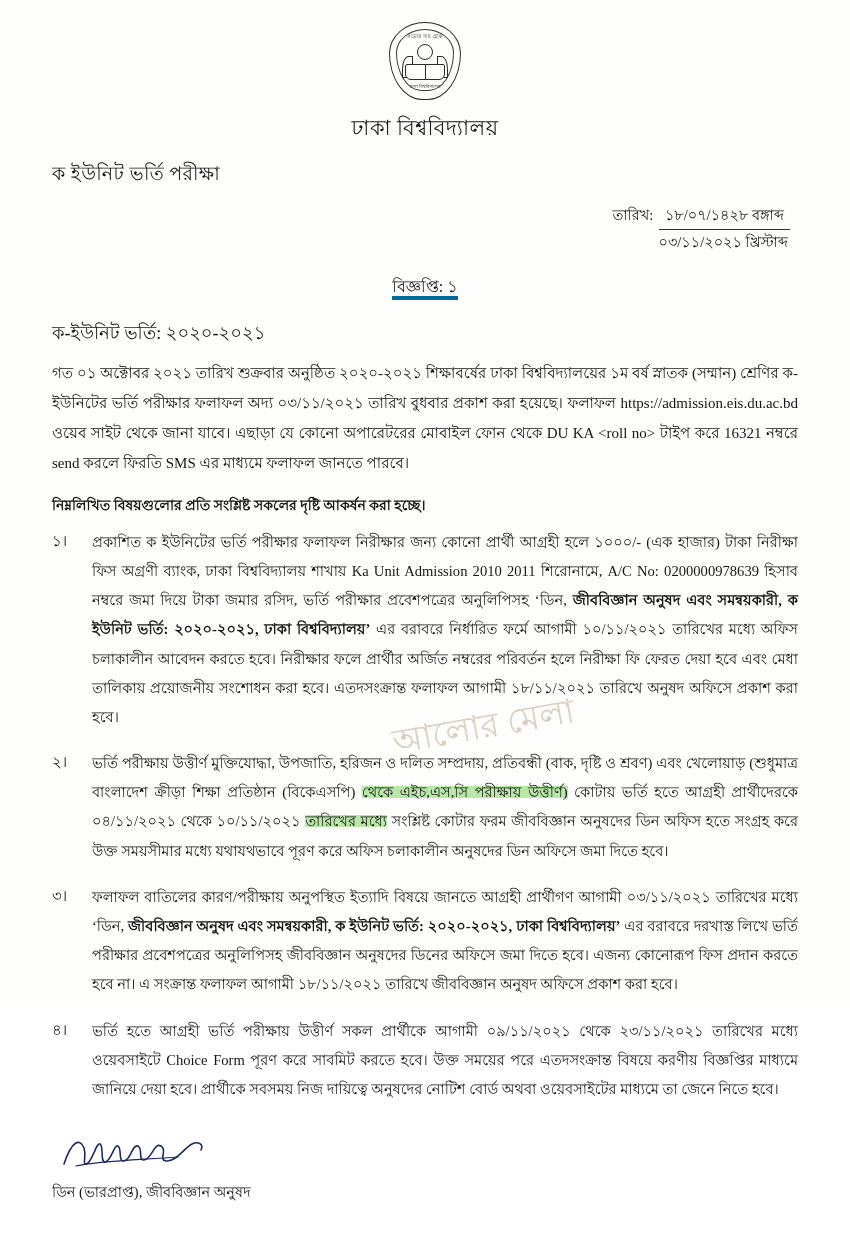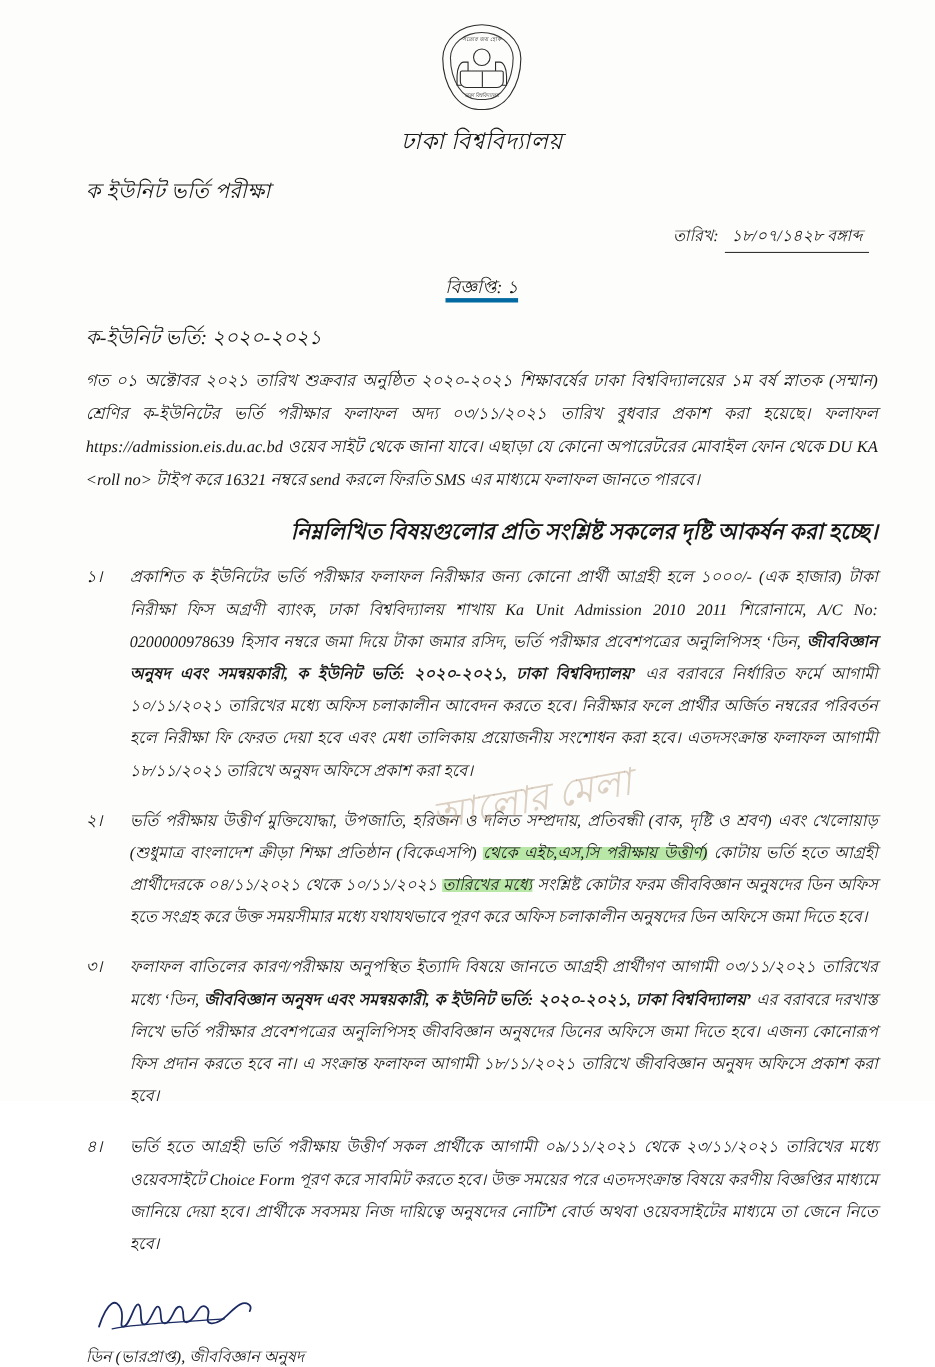--- a/index.html
+++ b/index.html
@@ -12,24 +12,23 @@
     height: 1243px;
     font-family: "Liberation Serif", "DejaVu Serif", serif;
     color: #161616;
     position: relative;
     overflow: hidden;
   }
   .page {
     width: 850px;
     height: 1001px;
     box-sizing: border-box;
-    padding: 18px 52px 10px 78px;
+    padding: 18px 52px 10px 52px;
     position: relative;
     background: #fdfdfb;
-    font-style: italic;
   }
 
   
   .logo-wrap {
     display: flex;
     justify-content: center;
     margin-top: 4px;
   }
   .logo {
     width: 72px;
@@ -174,23 +173,22 @@
   
   .intro {
     margin-top: 8px;
     font-size: 15px;
     line-height: 2.0;
     text-align: justify;
     text-justify: inter-word;
   }
   .attention {
     margin-top: 16px;
-    font-size: 20px;
+    font-size: 14px;
     font-weight: bold;
-    text-align: right;
   }
 
   
   ol.items {
     list-style: none;
     margin: 10px 0 0 0;
     padding: 0;
   }
   ol.items > li {
     display: flex;
@@ -265,20 +263,21 @@
 
   <div class="uni-name">ঢাকা বিশ্ববিদ্যালয়</div>
   <div class="exam-name">ক ইউনিট ভর্তি পরীক্ষা</div>
 
   <div class="date-block">
     <div class="date-inner">
       <div class="date-row1">
         <span class="date-label">তারিখ:</span>
         <span class="date-value-1">১৮/০৭/১৪২৮ বঙ্গাব্দ</span>
       </div>
+      <div class="date-row2">০৩/১১/২০২১ খ্রিস্টাব্দ</div>
     </div>
   </div>
 
   <div class="notice-no">
     <u>বিজ্ঞপ্তি: ১</u>
   </div>
   <div class="unit-line">ক-ইউনিট ভর্তি: ২০২০-২০২১</div>
 
   <div class="intro">গত ০১ অক্টোবর ২০২১ তারিখ শুক্রবার অনুষ্ঠিত ২০২০-২০২১ শিক্ষাবর্ষের ঢাকা বিশ্ববিদ্যালয়ের ১ম বর্ষ স্নাতক (সম্মান) শ্রেণির ক-ইউনিটের ভর্তি পরীক্ষার ফলাফল অদ্য ০৩/১১/২০২১ তারিখ বুধবার প্রকাশ করা হয়েছে। ফলাফল https://admission.eis.du.ac.bd ওয়েব সাইট থেকে জানা যাবে। এছাড়া যে কোনো অপারেটরের মোবাইল ফোন থেকে DU KA &lt;roll no&gt; টাইপ করে 16321 নম্বরে send করলে ফিরতি SMS এর মাধ্যমে ফলাফল জানতে পারবে।</div>
 

